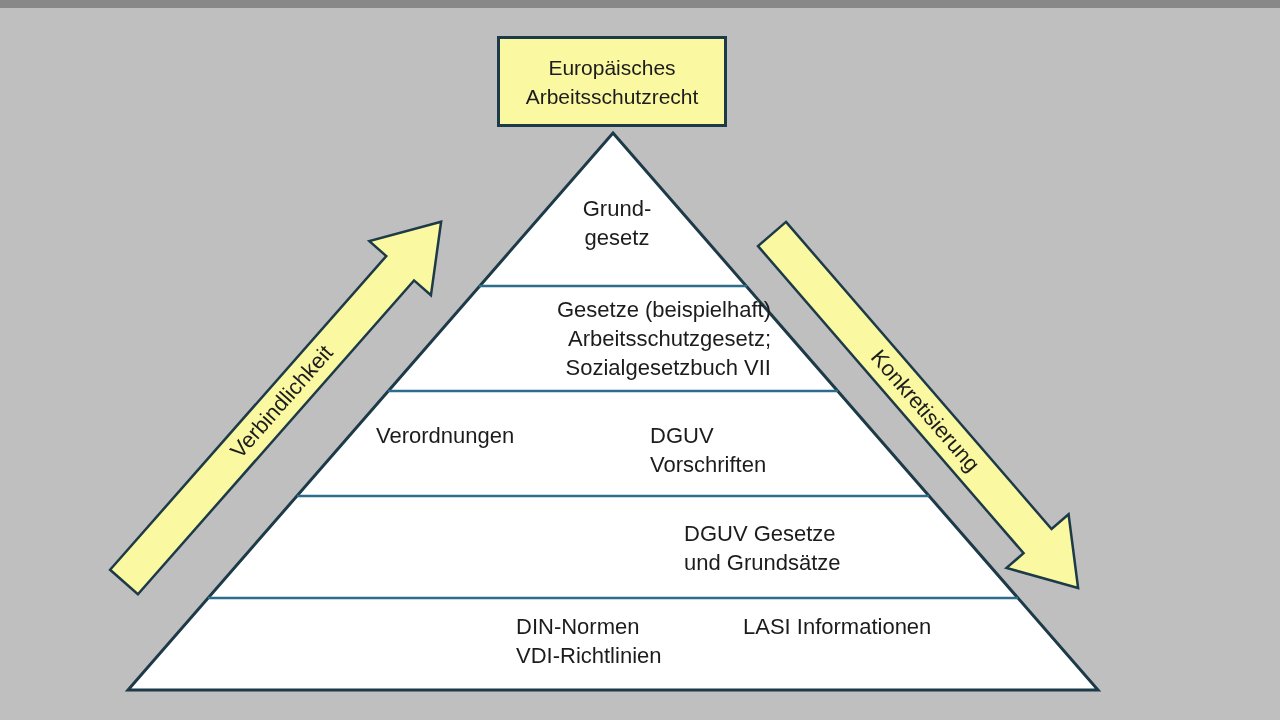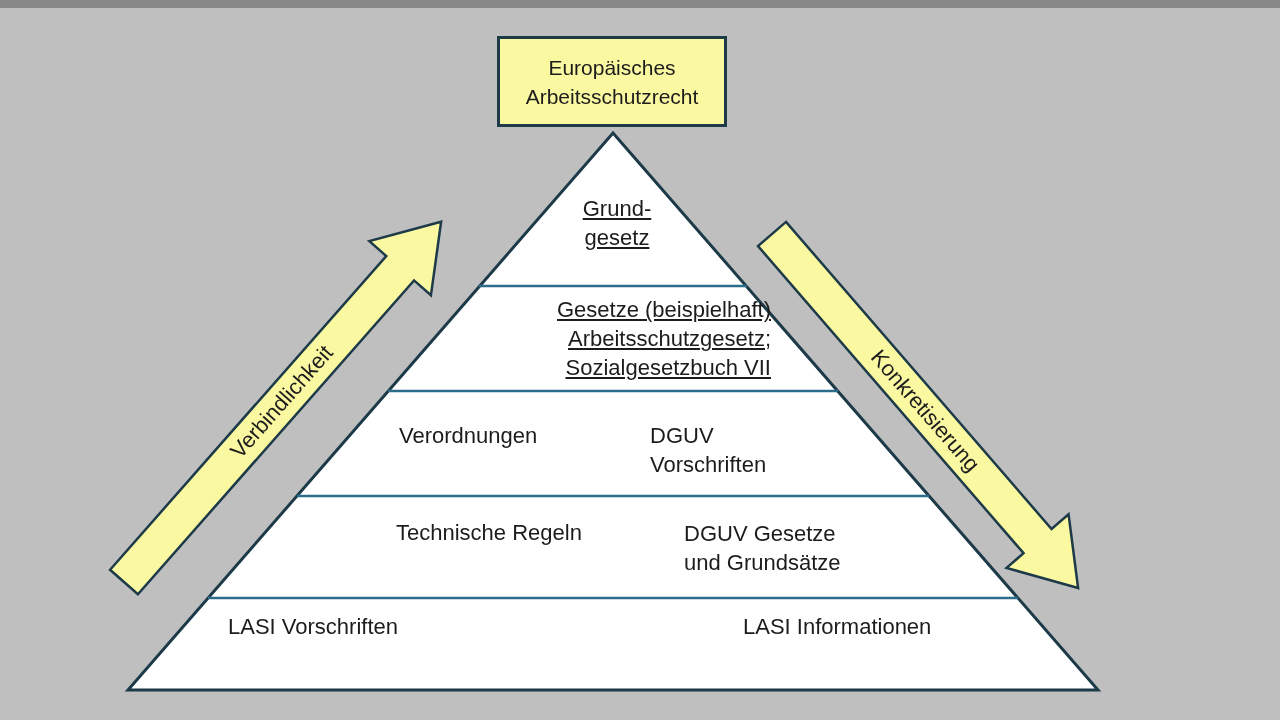--- a/index.html
+++ b/index.html
@@ -55,25 +55,25 @@
     color: var(--text);
   }
 
   .txt {
     position: absolute;
     color: var(--text);
     font-size: 22px;
     line-height: 29px;
     white-space: pre-line;
   }
-  .ctr { text-align: center; text-decoration: underline; }
+  .ctr { text-align: center; }
 
   .lvl1 { left: 487px; top: 186px; width: 260px; }
   .lvl2 { left: 451px; top: 287px; width: 320px; text-align: right; }
-  .lvl3a { left: 399px; top: 413px; }
+  .lvl3a { left: 376px; top: 413px; }
   .lvl3b { left: 650px; top: 413px; }
   .lvl4a { left: 396px; top: 510px; }
   .lvl4b { left: 684px; top: 511px; }
   .lvl5a { left: 228px; top: 604px; }
   .lvl5b { left: 516px; top: 604px; }
   .lvl5c { left: 743px; top: 604px; }
 
   .arrowlabel {
     position: absolute;
     width: 320px;
@@ -116,23 +116,23 @@
 gesetz</div>
 
   <div class="txt ctr lvl2">Gesetze (beispielhaft)
 Arbeitsschutzgesetz;
 Sozialgesetzbuch VII</div>
 
   <div class="txt lvl3a">Verordnungen</div>
   <div class="txt lvl3b">DGUV
 Vorschriften</div>
 
-  <div class="txt lvl4a">Technische Regeln</div>
   <div class="txt lvl4b">DGUV Gesetze
 und Grundsätze</div>
 
-  <div class="txt lvl5a">LASI Vorschriften</div>
+  <div class="txt lvl5b">DIN-Normen
+VDI-Richtlinien</div>
   <div class="txt lvl5c">LASI Informationen</div>
 
   <div class="arrowlabel albl-left">Verbindlichkeit</div>
   <div class="arrowlabel albl-right">Konkretisierung</div>
 
 </div>
 
 </body></html>

